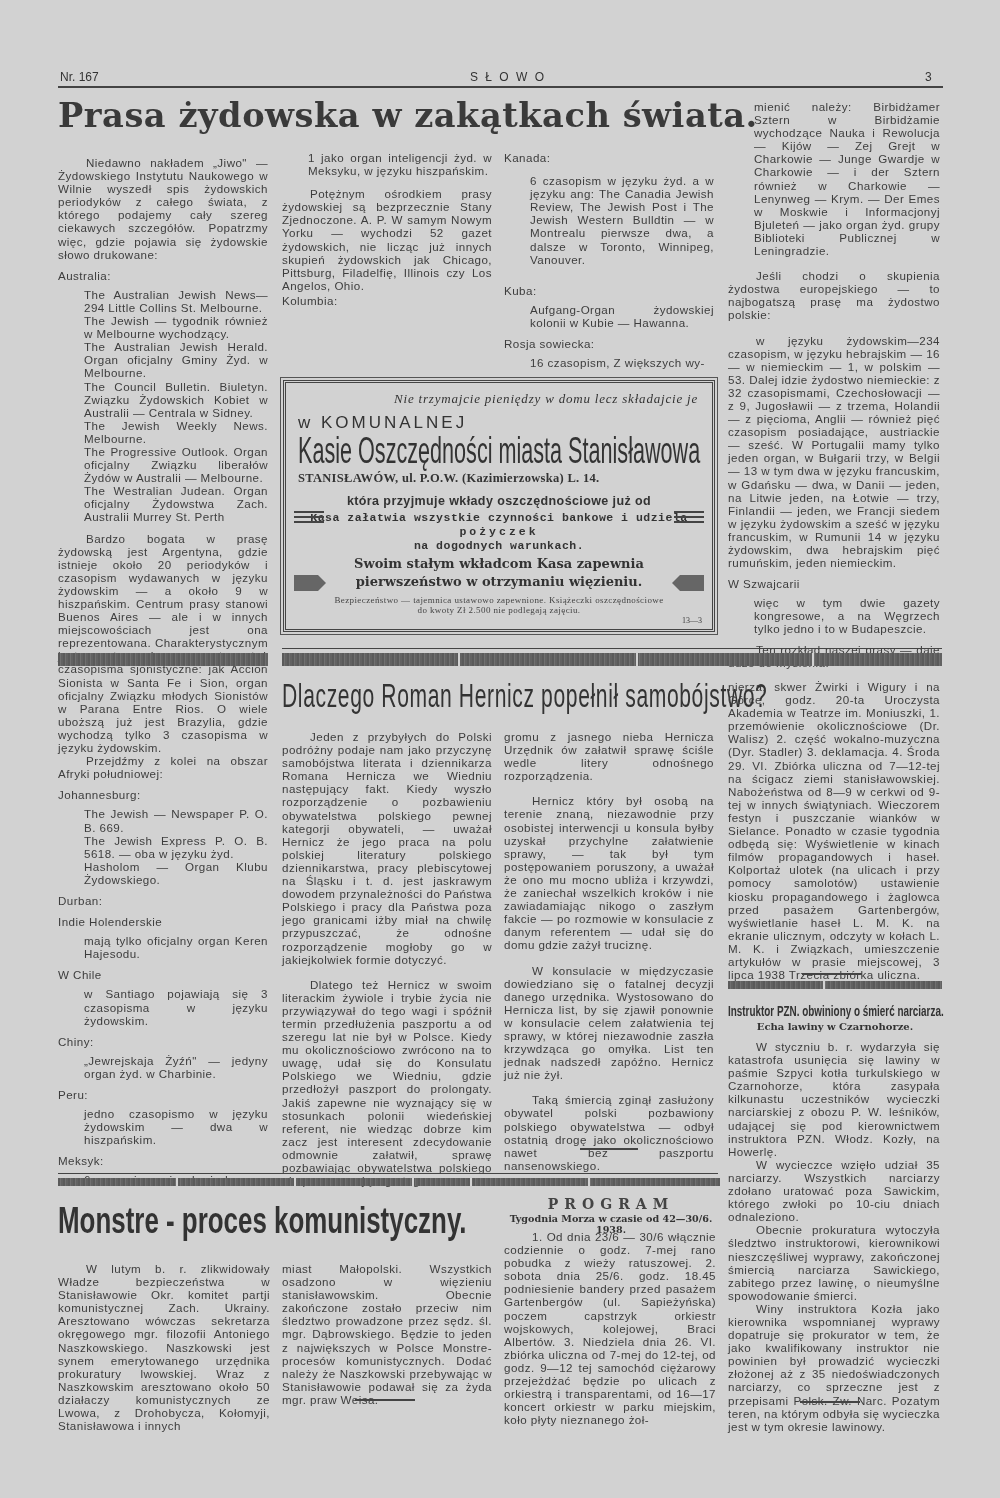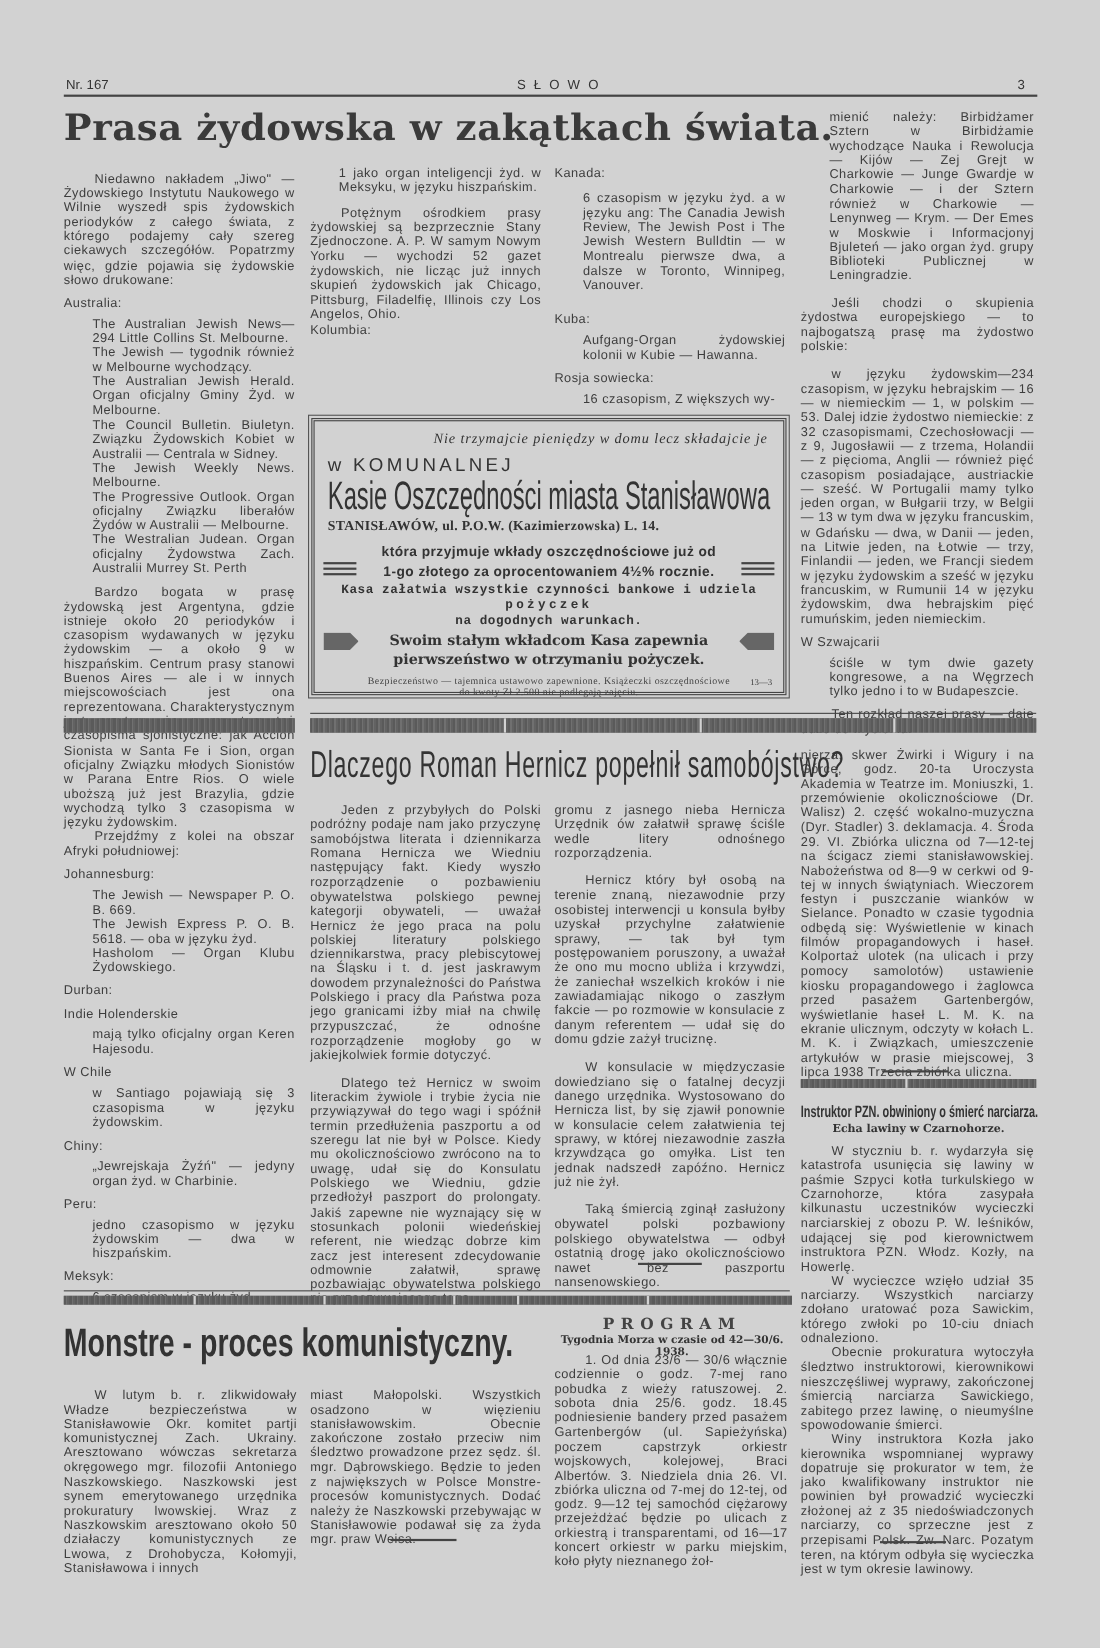--- a/index.html
+++ b/index.html
@@ -100,40 +100,39 @@
   <p class="blk">Aufgang-Organ żydowskiej kolonii w Kubie — Hawanna.</p>
   <p class="lbl">Rosja sowiecka:</p>
   <p class="blk">16 czasopism, Z większych wy-</p>
 </div>
 
 <div class="abs txt" style="left:728px;top:100px;width:212px;">
   <p class="blk" style="margin-top:0 !important;">mienić należy: Birbidżamer Sztern w Birbidżamie wychodzące Nauka i Rewolucja — Kijów — Zej Grejt w Charkowie — Junge Gwardje w Charkowie — i der Sztern również w Charkowie — Lenynweg — Krym. — Der Emes w Moskwie i Informacjonyj Bjuleteń — jako organ żyd. grupy Biblioteki Publicznej w Leningradzie.</p>
   <p class="ind" style="margin-top:12px;">Jeśli chodzi o skupienia żydostwa europejskiego — to najbogatszą prasę ma żydostwo polskie:</p>
   <p class="ind" style="margin-top:12px;">w języku żydowskim—234 czasopism, w języku hebrajskim — 16 — w niemieckim — 1, w polskim — 53. Dalej idzie żydostwo niemieckie: z 32 czasopismami, Czechosłowacji — z 9, Jugosławii — z trzema, Holandii — z pięcioma, Anglii — również pięć czasopism posiadające, austriackie — sześć. W Portugalii mamy tylko jeden organ, w Bułgarii trzy, w Belgii — 13 w tym dwa w języku francuskim, w Gdańsku — dwa, w Danii — jeden, na Litwie jeden, na Łotwie — trzy, Finlandii — jeden, we Francji siedem w języku żydowskim a sześć w języku francuskim, w Rumunii 14 w języku żydowskim, dwa hebrajskim pięć rumuńskim, jeden niemieckim.</p>
   <p class="lbl">W Szwajcarii</p>
-  <p class="blk">ściśle w tym dwie gazety kongresowe, a na Węgrzech tylko jedno i to w Budapeszcie.</p>
+  <p class="blk">więc w tym dwie gazety kongresowe, a na Węgrzech tylko jedno i to w Budapeszcie.</p>
   <p class="ind">Ten rozkład naszej prasy — daje dużo do myślenia!</p>
 </div>
 
 <div class="ad">
   <div class="it">Nie trzymajcie pieniędzy w domu lecz składajcie je</div>
   <div class="kom">w KOMUNALNEJ</div>
   <div class="kasa">Kasie Oszczędności miasta Stanisławowa</div>
   <div class="addr">STANISŁAWÓW, ul. P.O.W. (Kazimierzowska) L. 14.</div>
   <div class="mid">
     <div>która przyjmuje wkłady oszczędnościowe już od</div>
-    <div>1-go złotego za oprocentowaniem 4½% rocznie.</div>
   </div>
   <div class="ser">
     <span>Kasa załatwia wszystkie czynności bankowe i udziela</span> <b>pożyczek</b>
     <div>na dogodnych warunkach.</div>
   </div>
   <div class="big">
     <div>Swoim stałym wkładcom Kasa zapewnia</div>
-    <div>pierwszeństwo w otrzymaniu pożyczek.</div>
+    <div>pierwszeństwo w otrzymaniu więzieniu.</div>
   </div>
   <div class="small">
     <div>Bezpieczeństwo — tajemnica ustawowo zapewnione. Książeczki oszczędnościowe</div>
     <div>do kwoty Zł 2.500 nie podlegają zajęciu.</div>
   </div>
   <div class="code">13—3</div>
   <div class="deco" style="left:8px;top:128px;">
       <span></span>
       <span></span>
       <span></span>

